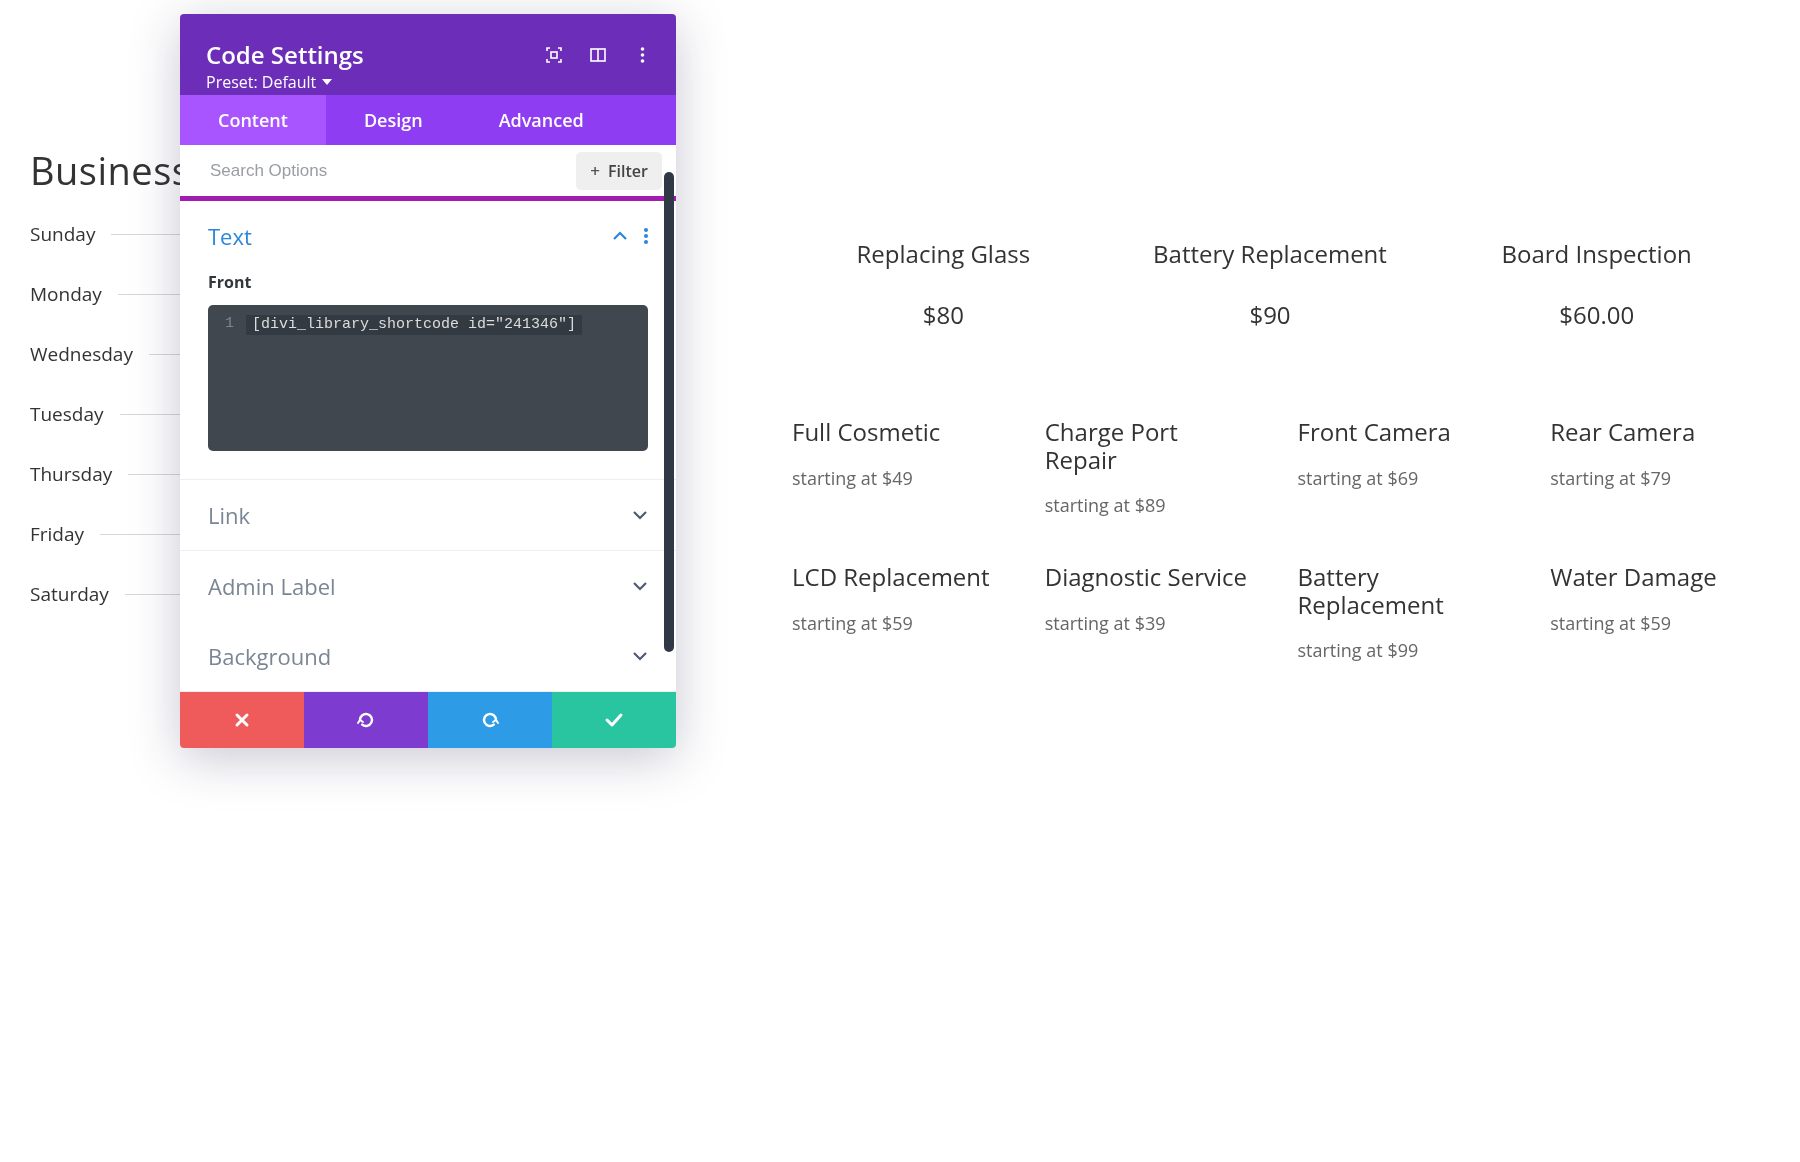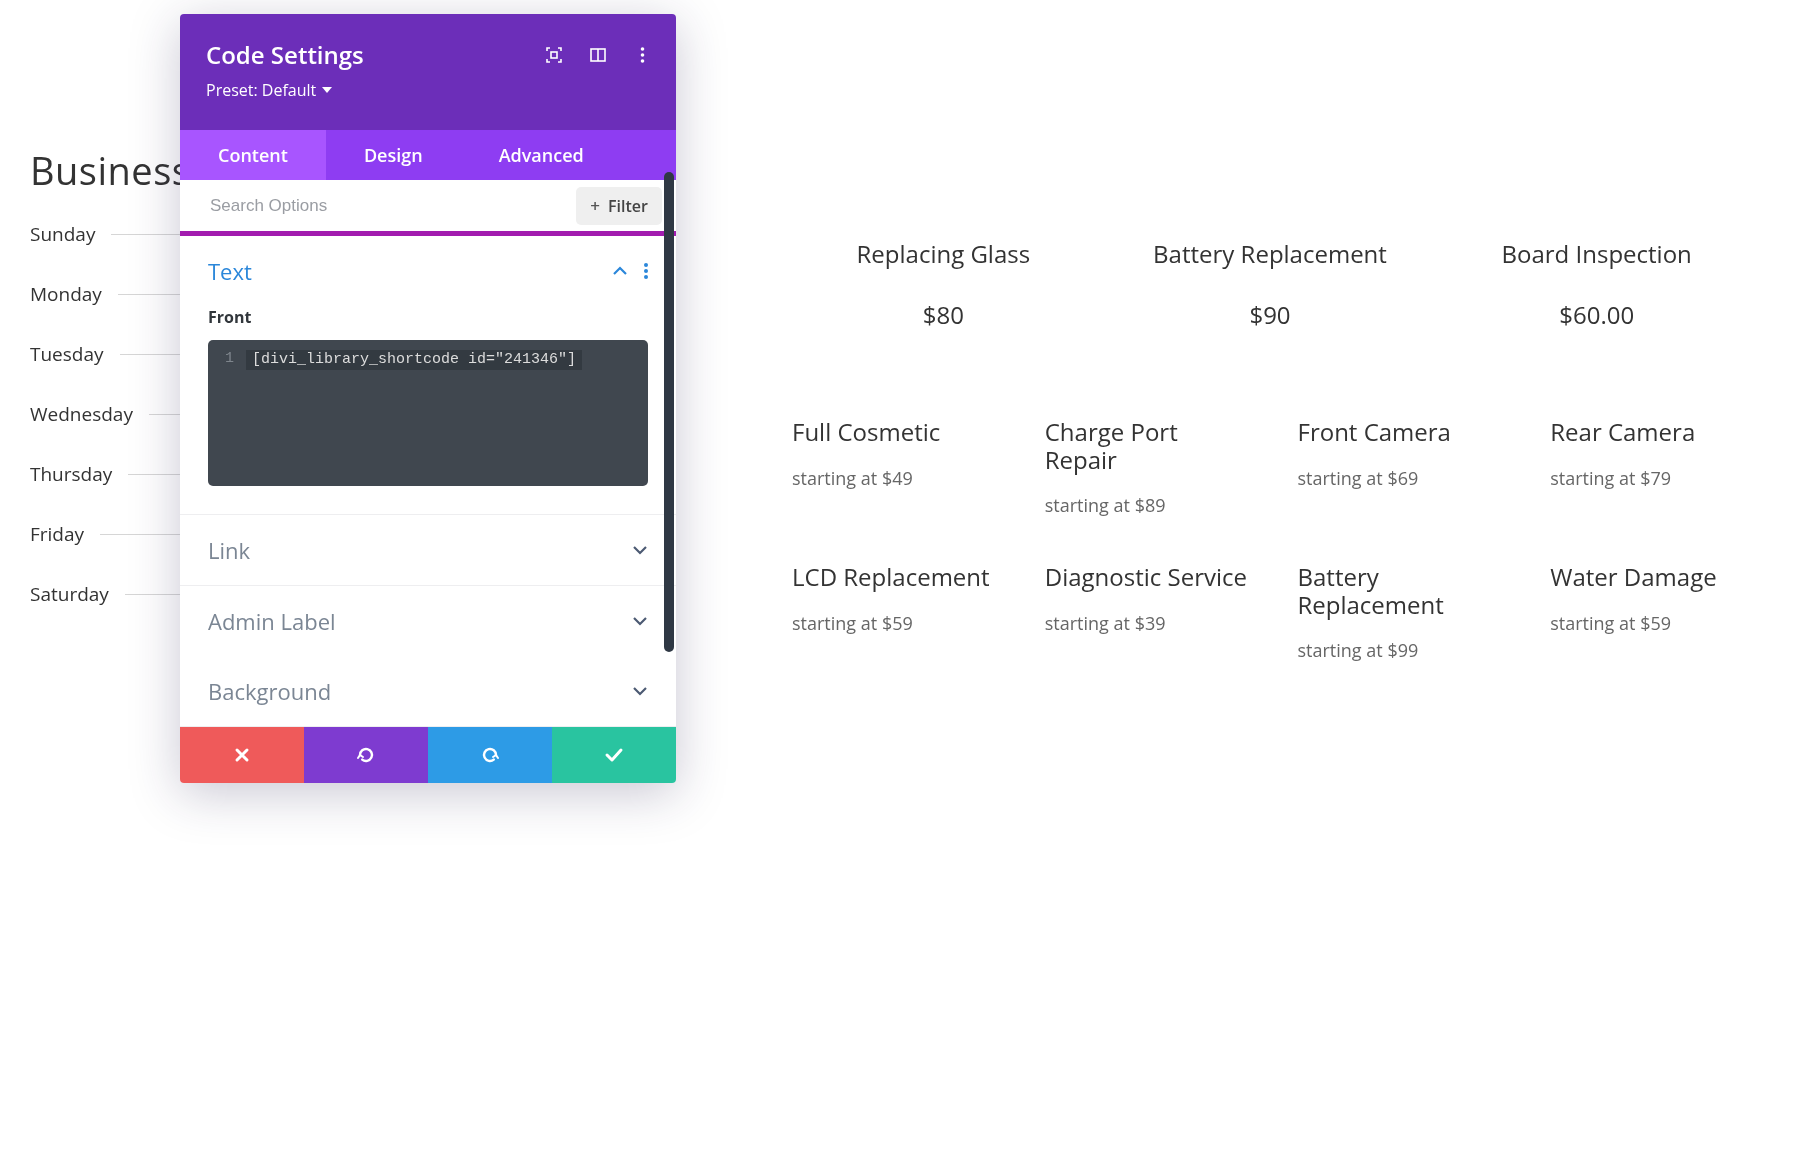--- a/index.html
+++ b/index.html
@@ -135,26 +135,25 @@
     width: 16px;
     height: 16px;
     display: inline-flex;
     align-items: center;
     justify-content: center;
   }
   .modal-header .header-icons svg { display: block; }
 
   .modal-header .preset {
     font-size: 16px;
-    margin-top: 8px;
     display: flex;
     align-items: center;
     gap: 6px;
     color: #fff;
-    padding-bottom: 29px;
+    padding-bottom: 2px;
   }
   .modal-header .preset .tri {
     width: 0; height: 0;
     border-left: 5px solid transparent;
     border-right: 5px solid transparent;
     border-top: 6px solid #fff;
   }
 
   .modal-tabs {
     display: flex;
@@ -322,25 +321,25 @@
   <div class="biz-days" style="width:260px;">
     <div class="day-row">
         <span>Sunday</span>
         <div class="rule"></div>
       </div>
     <div class="day-row">
         <span>Monday</span>
         <div class="rule"></div>
       </div>
     <div class="day-row">
+        <span>Wednesday</span>
+        <div class="rule"></div>
+      </div>
+    <div class="day-row">
         <span>Tuesday</span>
-        <div class="rule"></div>
-      </div>
-    <div class="day-row">
-        <span>Wednesday</span>
         <div class="rule"></div>
       </div>
     <div class="day-row">
         <span>Thursday</span>
         <div class="rule"></div>
       </div>
     <div class="day-row">
         <span>Friday</span>
         <div class="rule"></div>
       </div>

